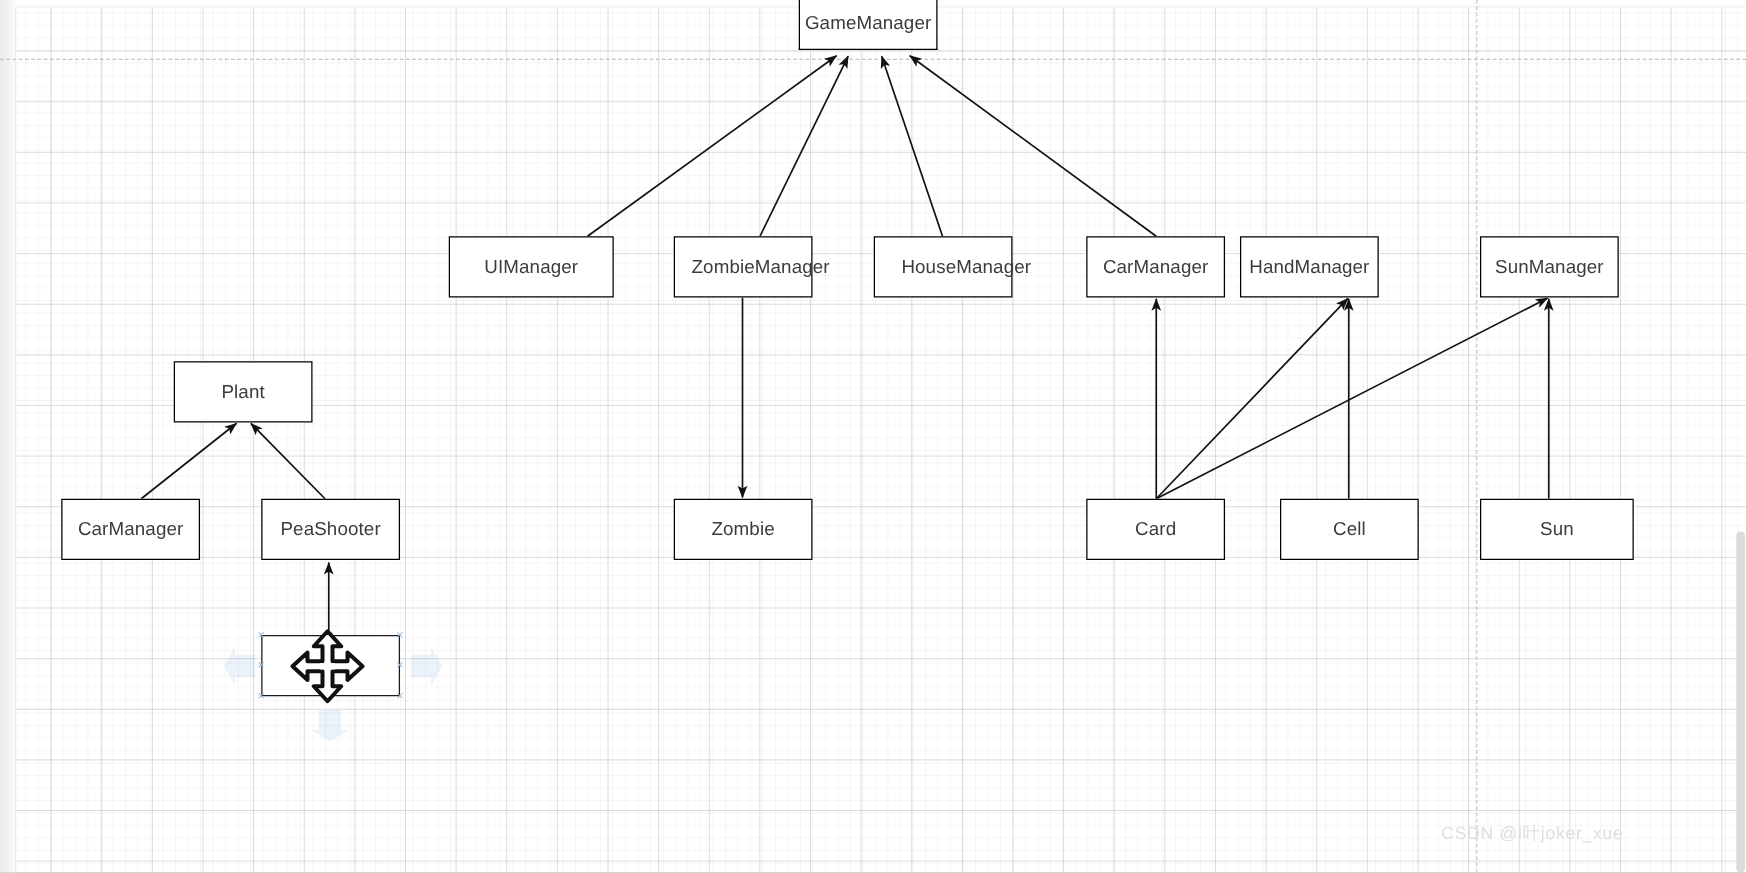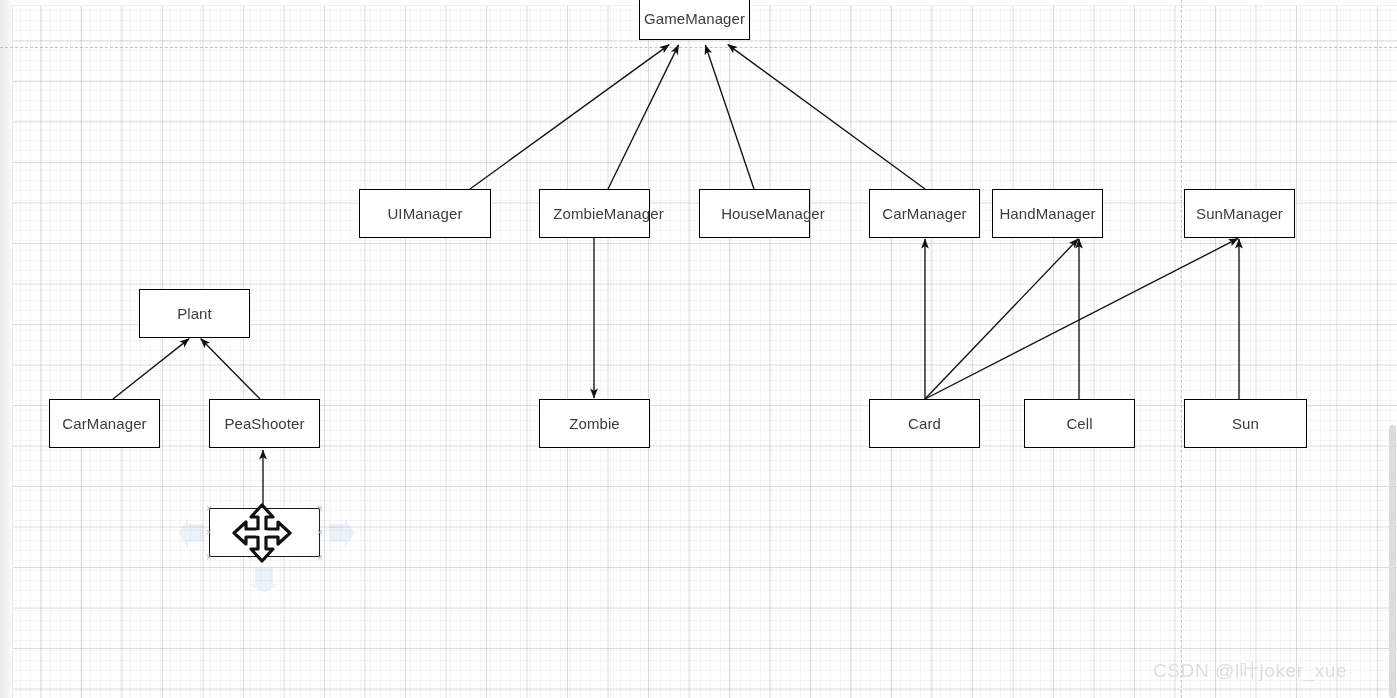--- a/index.html
+++ b/index.html
@@ -132,21 +132,21 @@
     right: 1px;
     width: 7px;
     border-radius: 4px;
     background: #dcdcdc;
   }
 
   
   #watermark {
     position: absolute;
     color: #dedee2;
-    font-size: 19px;
+    font-size: 14px;
     letter-spacing: .6px;
     white-space: nowrap;
     user-select: none;
   }
 </style>
 </head>
 <body>
 
 <div id="app">
 

